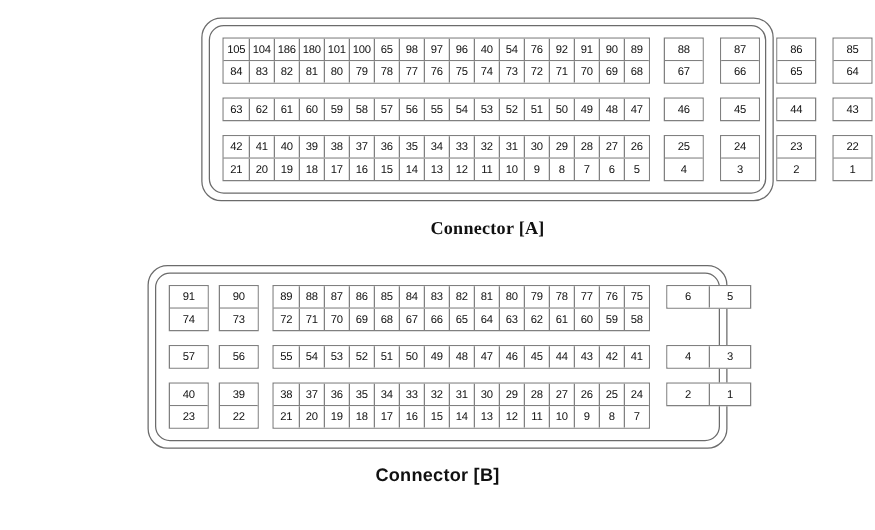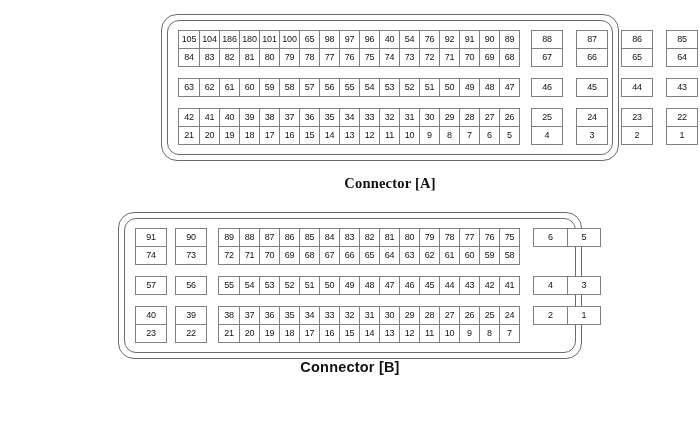--- a/index.html
+++ b/index.html
@@ -107,21 +107,21 @@
 
   
   .caption {
     text-align: center;
     font-size: 14.5px;
     font-weight: bold;
     color: #111111;
     letter-spacing: 0.2px;
   }
   #caption-a { margin-top: 14px; font-family: Liberation Serif, serif; }
-  #caption-b { }
+  #caption-b { margin-top: 14px; }
 
 </style>
 </head>
 <body>
 
 <div class="page">
 
   <div class="connector-block" id="connector-a-block">
     <div class="shell-outer" id="shell-outer-a">
       <div class="shell-inner">

